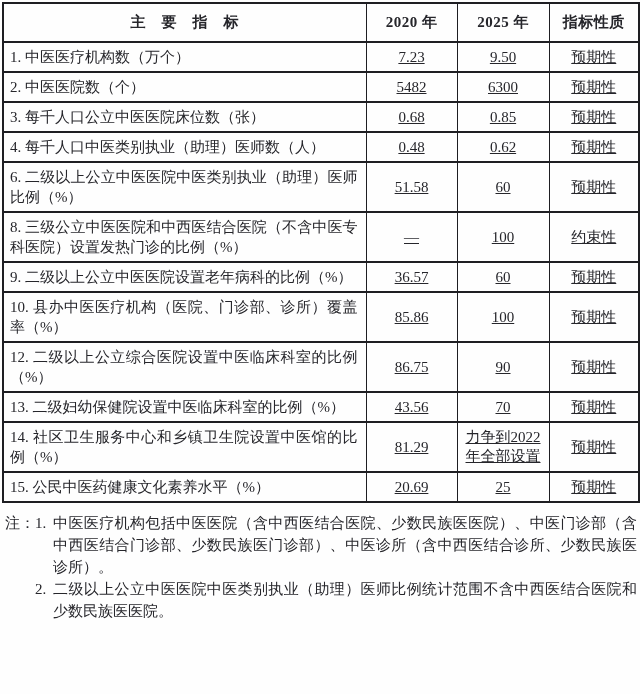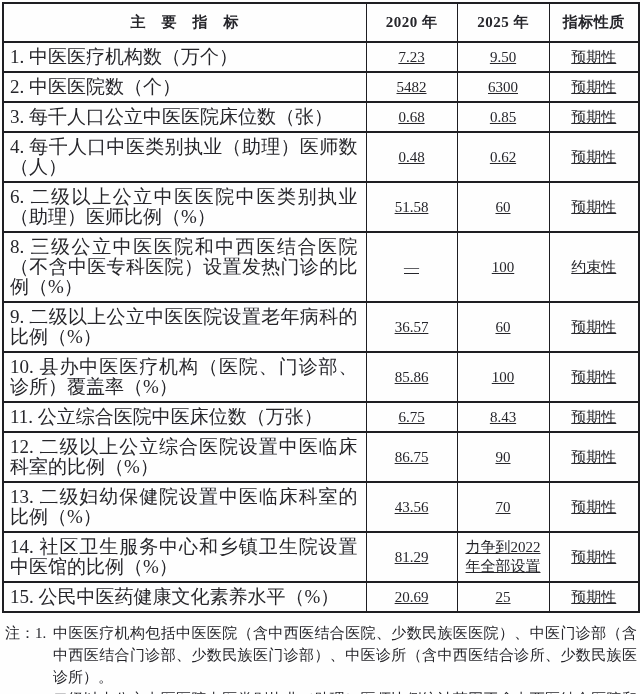--- a/index.html
+++ b/index.html
@@ -29,21 +29,21 @@
     vertical-align: middle;
   }
   table.indicators th {
     font-size: 15px;
     font-weight: bold;
     text-align: center;
     padding: 9px 2px;
     letter-spacing: 0.5px;
   }
   td.td-indicator {
-    font-size: 19px;
+    font-size: 15px;
     line-height: 20px;
     padding: 4px 8px 4px 6px;
     text-align: justify;
     text-justify: inter-ideograph;
     margin-left: 35px;
   }
   td.td-value, td.td-nature {
     font-size: 15px;
     line-height: 20px;
     text-align: center;
@@ -124,26 +124,20 @@
           <td class="td-value">60</td>
           <td class="td-nature">预期性</td>
         </tr>
         <tr>
           <td class="td-indicator">10. 县办中医医疗机构（医院、门诊部、诊所）覆盖率（%）</td>
           <td class="td-value">85.86</td>
           <td class="td-value">100</td>
           <td class="td-nature">预期性</td>
         </tr>
         <tr>
-          <td class="td-indicator">11. 公立综合医院中医床位数（万张）</td>
-          <td class="td-value">6.75</td>
-          <td class="td-value">8.43</td>
-          <td class="td-nature">预期性</td>
-        </tr>
-        <tr>
           <td class="td-indicator">12. 二级以上公立综合医院设置中医临床科室的比例（%）</td>
           <td class="td-value">86.75</td>
           <td class="td-value">90</td>
           <td class="td-nature">预期性</td>
         </tr>
         <tr>
           <td class="td-indicator">13. 二级妇幼保健院设置中医临床科室的比例（%）</td>
           <td class="td-value">43.56</td>
           <td class="td-value">70</td>
           <td class="td-nature">预期性</td>

